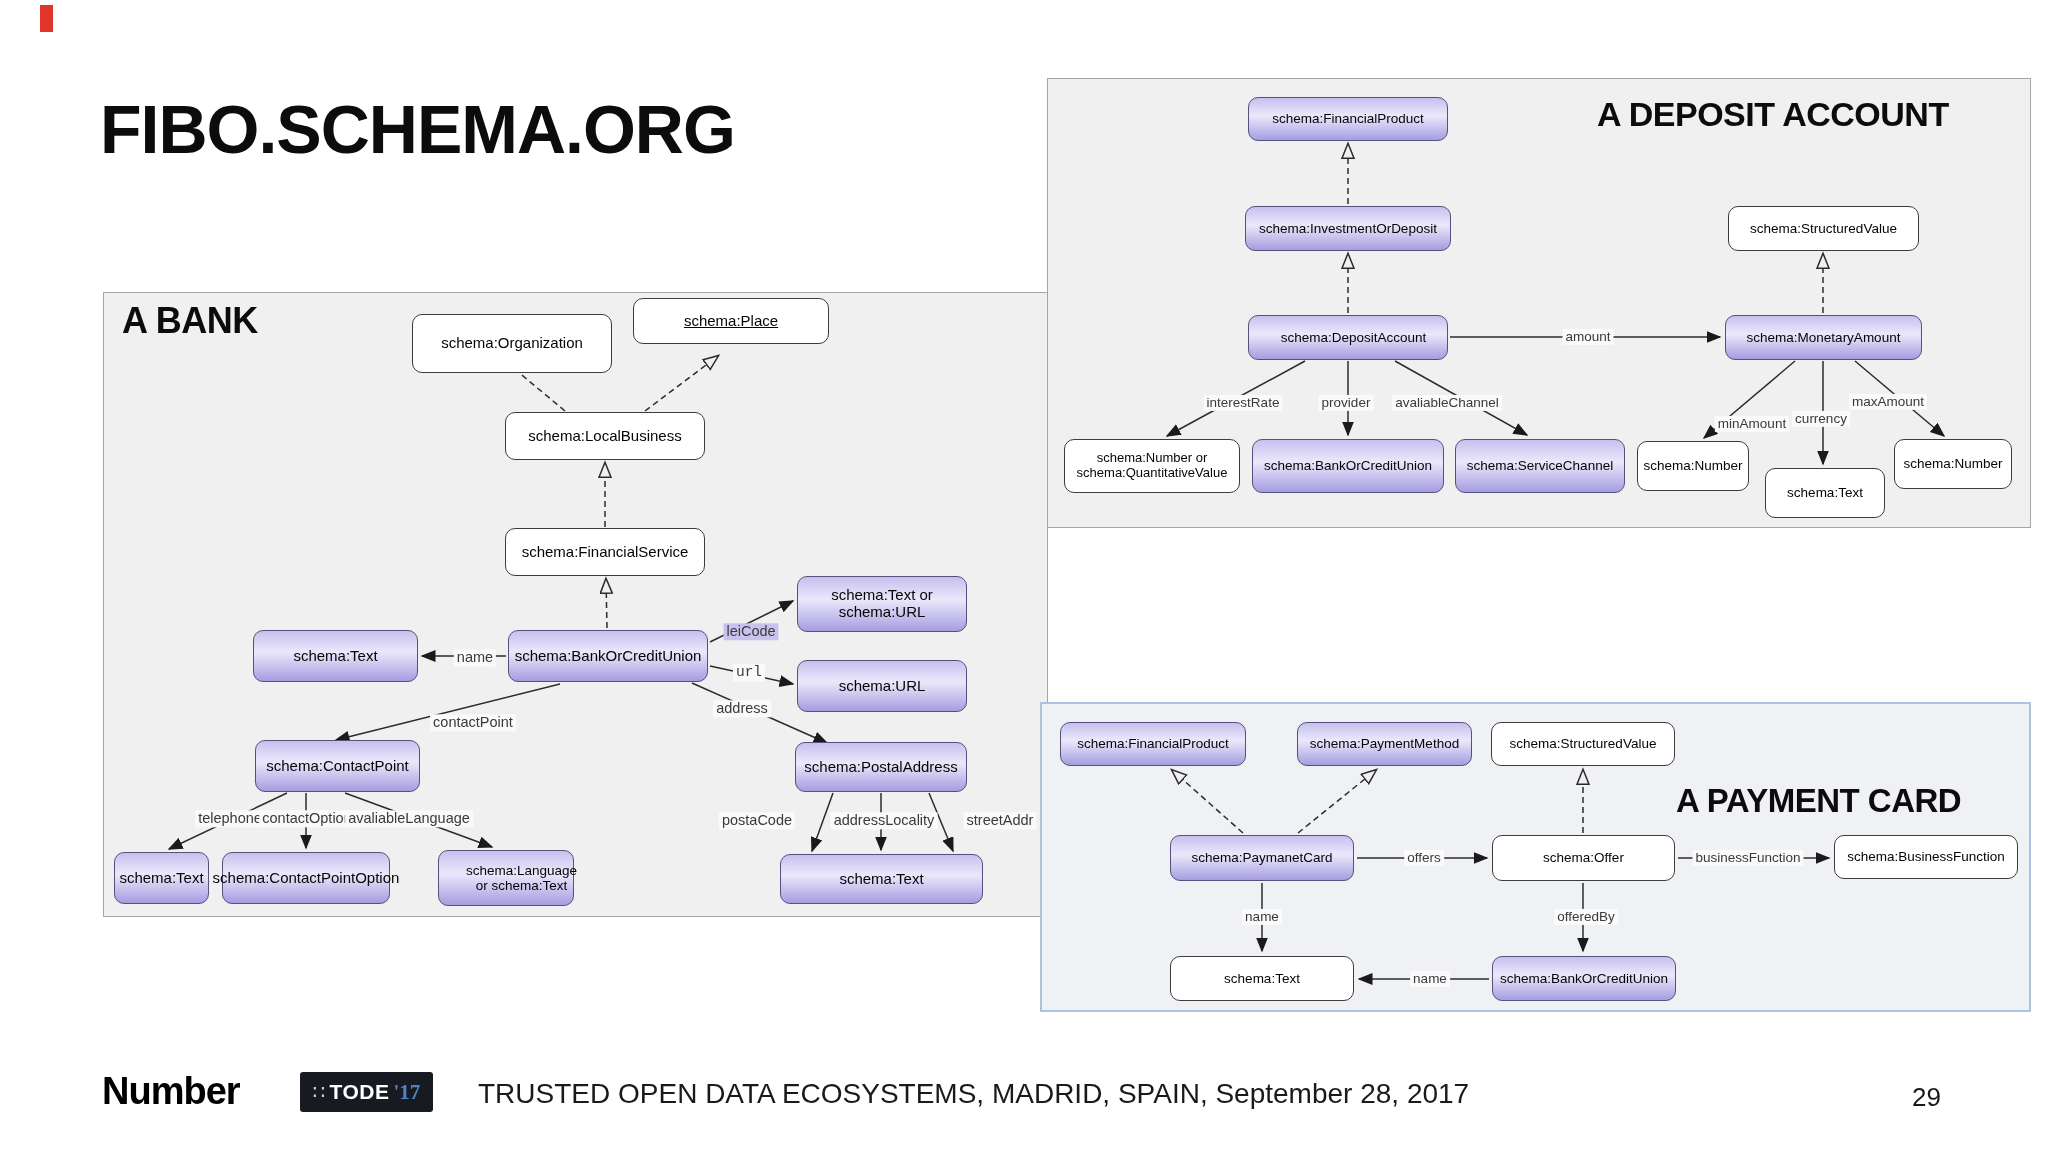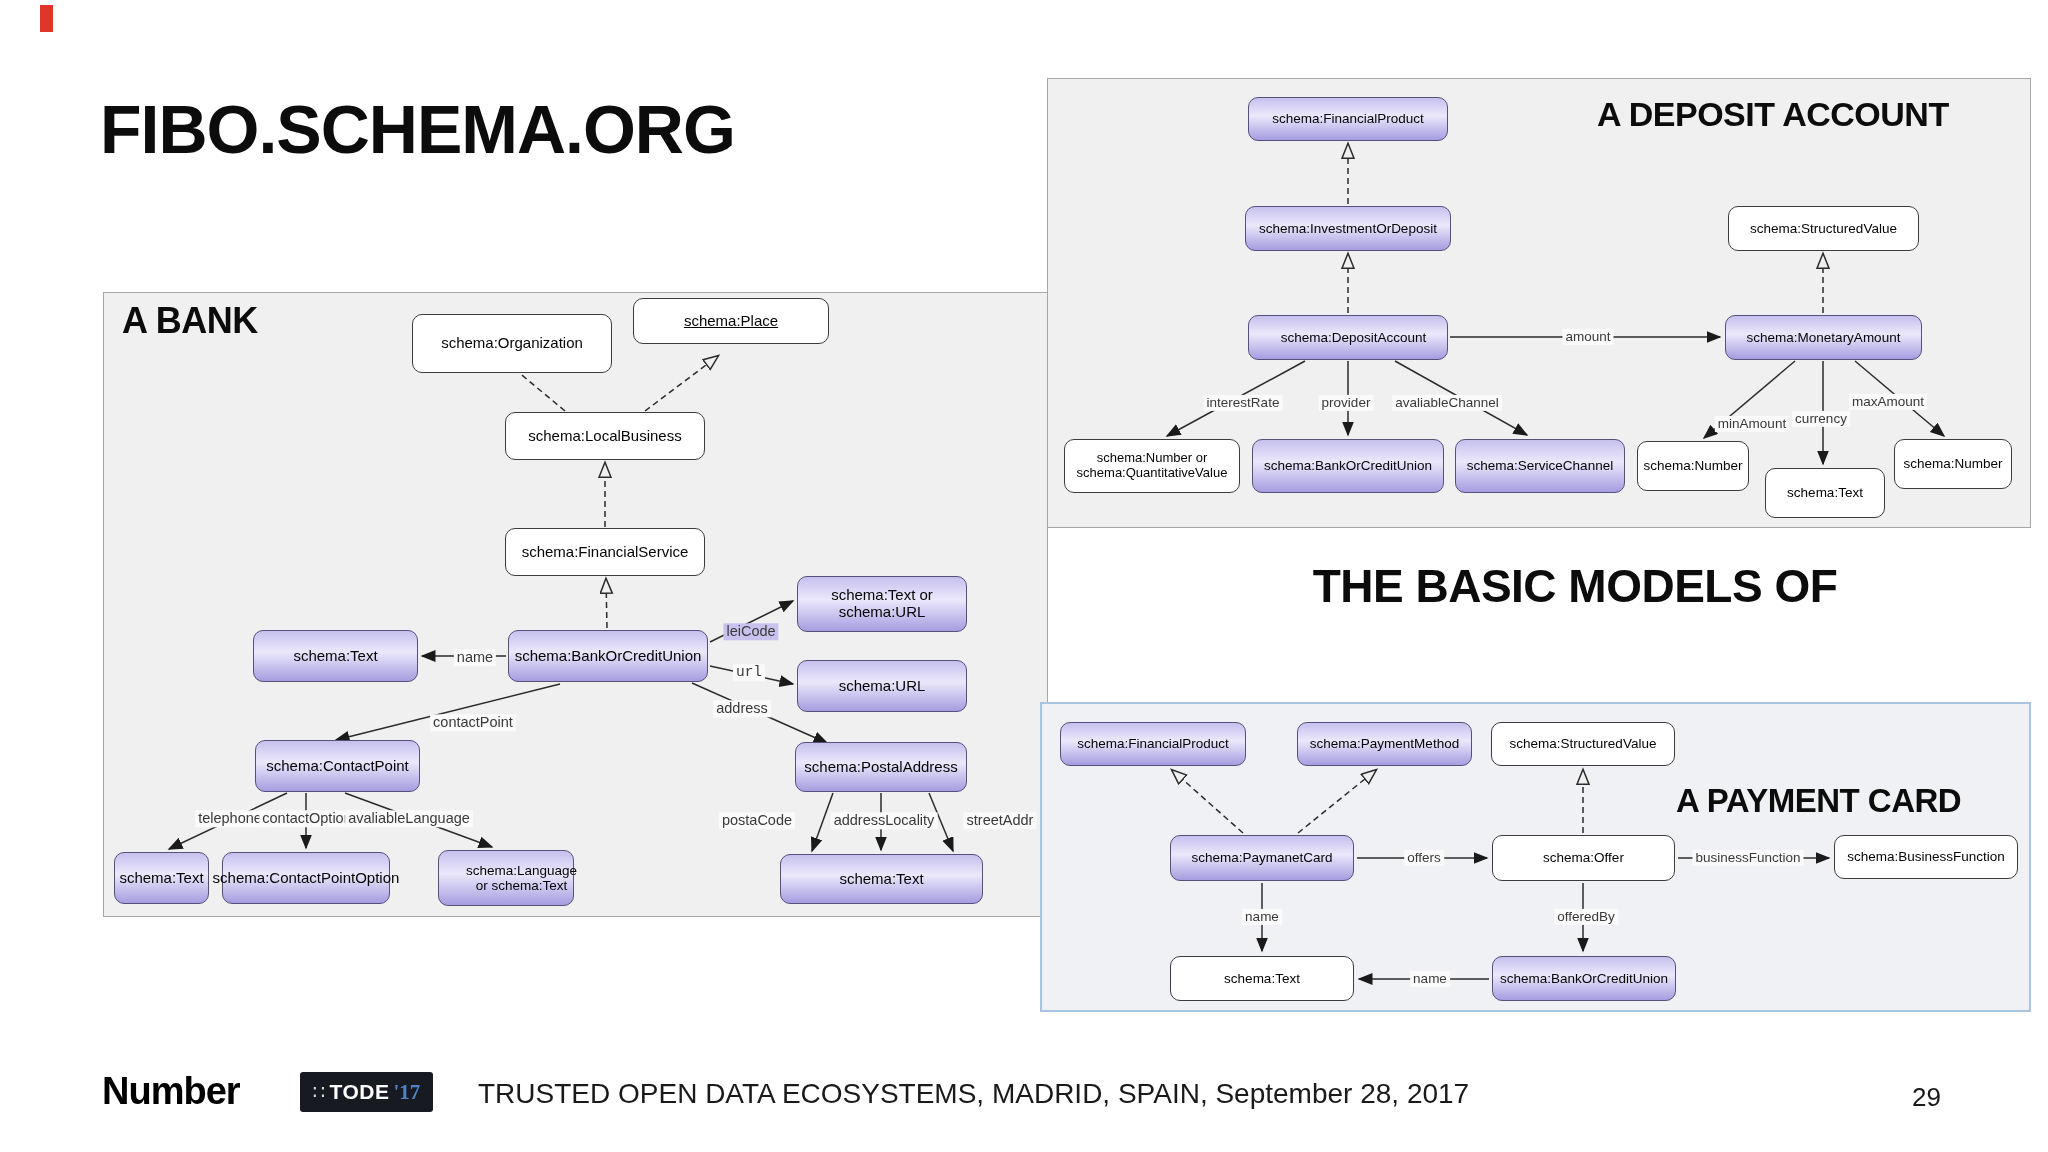--- a/index.html
+++ b/index.html
@@ -43,21 +43,20 @@
 
 <div class="panel" style="left:103px;top:292px;width:945px;height:625px;"></div>
 <div class="panel" style="left:1047px;top:78px;width:984px;height:450px;"></div>
 <div class="panel payment" style="left:1040px;top:702px;width:991px;height:310px;"></div>
 
 <div class="abs heading" style="left:122px;top:300px;font-size:36px;">A BANK</div>
 <div class="abs heading" style="left:1597px;top:95px;font-size:34px;">A DEPOSIT ACCOUNT</div>
 <div class="abs heading" style="left:1676px;top:782px;font-size:33px;">A PAYMENT CARD</div>
 
 <div class="abs heading" style="left:1240px;top:560px;width:670px;font-size:46px;text-align:center;line-height:1.15;">
-  <div>THE BASIC MODELS OF</div>
 </div>
 
 <svg class="edges" width="2048" height="1152" viewBox="0 0 2048 1152">
   <defs>
     <marker id="af" markerWidth="11" markerHeight="9" refX="9" refY="4" orient="auto">
       <path d="M0,0 L10,4 L0,8 z" fill="#1a1a1a"></path>
     </marker>
     <marker id="ah" markerWidth="12" markerHeight="10" refX="10" refY="4.5" orient="auto">
       <path d="M0.5,0.5 L10.5,4.5 L0.5,8.5 z" fill="#f0f0f1" stroke="#2b2b2b" stroke-width="1"></path>
     </marker>

